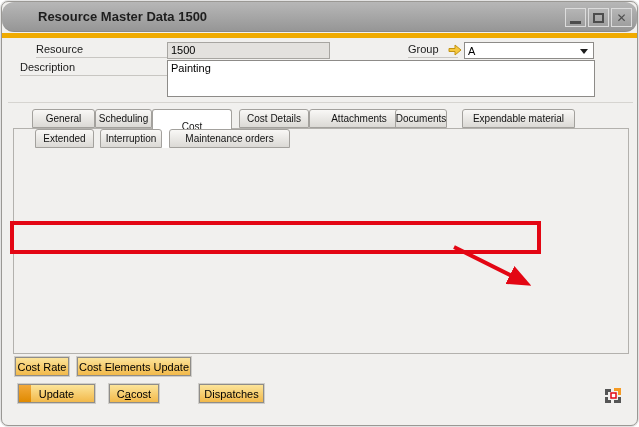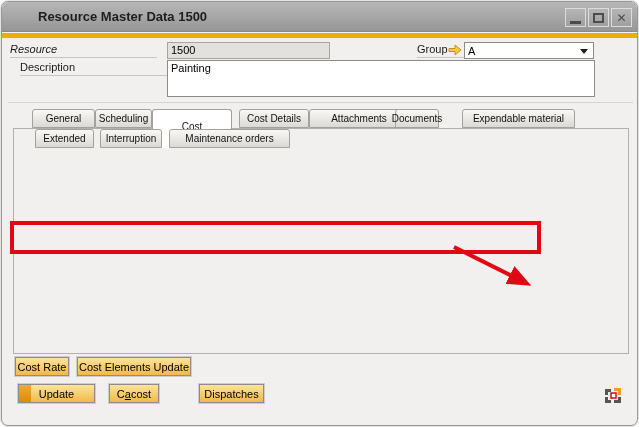--- a/index.html
+++ b/index.html
@@ -8,20 +8,21 @@
   #window {
     position: absolute; left: 1px; top: 1px; width: 637px; height: 425px;
     border: 1px solid #9a9894; border-radius: 7px; background: #f1f0ee;
     overflow: hidden; box-shadow: 0 0 0 1px #e3e3e3;
   }
   
   #titlebar {
     position: absolute; left: 0; top: 0; width: 100%; height: 30px;
     background: linear-gradient(#b7b7b7, #969696);
     border-bottom: 1px solid #8a8a8a;
+    border-radius: 12px;
   }
   #titlebar .title {
     position: absolute; left: 36px; top: 7px; font-size: 13px; font-weight: 700;
     color: #1e1e1e;
   }
   .winbtn {
     position: absolute; top: 6px; width: 21px; height: 19px;
     background: linear-gradient(#b5b5b5,#9f9f9f); border: 1px solid #dcdcdc;
     display: flex; align-items: center; justify-content: center; cursor: default;
   }
@@ -127,26 +128,26 @@
     </div>
     <div class="winbtn" style="left:586px">
       <span class="max-glyph"></span>
     </div>
     <div class="winbtn" style="left:609px">
       <span class="close-glyph">✕</span>
     </div>
   </div>
   <div id="goldstripe"></div>
 
-  <div class="flabel" style="left:8px; top:41px; width:147px;font-style:italic;">
+  <div class="flabel" style="left:34px; top:41px; width:147px;">
     <span>Resource</span>
   </div>
   <div class="tbox disabled" style="left:165px; top:40px; width:163px; line-height:15px;">1500</div>
 
-  <div class="flabel" style="left:415px; top:41px; width:50px;">
+  <div class="flabel" style="left:406px; top:41px; width:50px;">
     <span>Group</span>
   </div>
   <svg class="arrow-icon" style="left:446px; top:42px;" viewBox="0 0 14 12">
       <use href="#goldarrow"></use>
     </svg>
   <div class="dropdown" style="left:462px; top:40px; width:130px;">
     <span>A</span>
     <span class="caret"></span>
   </div>
 
@@ -167,21 +168,21 @@
     </div>
   <div class="tab active" style="left:150px; top:107px; width:80px;">
       <span>Cost</span>
     </div>
   <div class="tab" style="left:237px; top:107px; width:70px;">
       <span>Cost Details</span>
     </div>
   <div class="tab" style="left:307px; top:107px; width:100px;">
       <span>Attachments</span>
     </div>
-  <div class="tab" style="left:393px; top:107px; width:44px;">
+  <div class="tab" style="left:393px; top:107px; width:52px;">
       <span>Documents</span>
     </div>
   <div class="tab" style="left:460px; top:107px; width:113px;">
       <span>Expendable material</span>
     </div>
 
   <div class="tab" style="left:33px; top:127px; width:59px;">
       <span>Extended</span>
     </div>
   <div class="tab" style="left:167px; top:127px; width:121px;">

